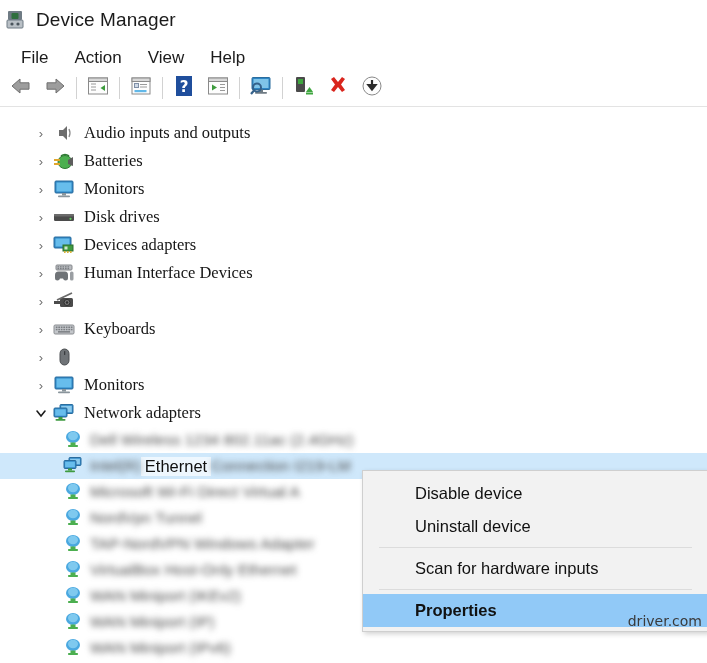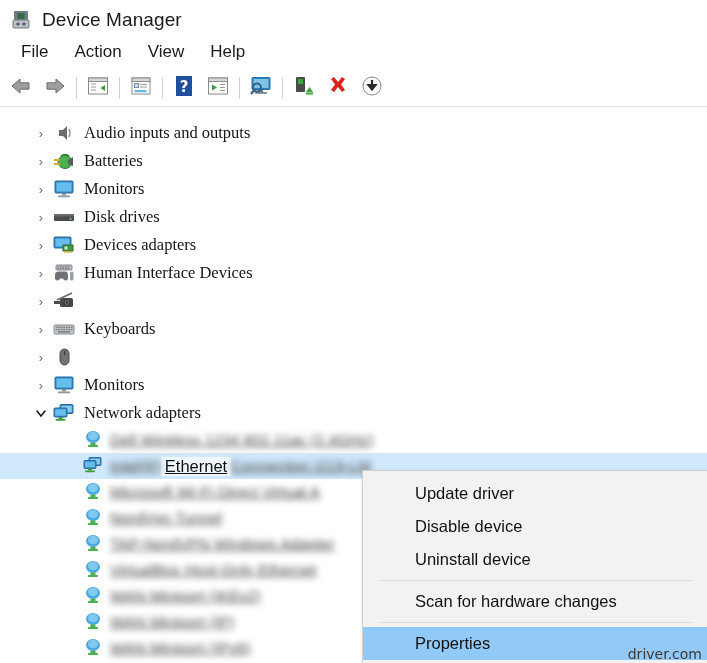--- a/index.html
+++ b/index.html
@@ -10,28 +10,28 @@
     color:#111;
     overflow:hidden;
     position:relative;
     -webkit-font-smoothing:antialiased;
   }
   .app{position:absolute;inset:0;background:#fff;}
 
   
   .titlebar{
     height:40px;display:flex;align-items:center;gap:10px;
-    padding-left:10px;background:#fff;
+    padding-left:4px;background:#fff;
   }
   .title-icon{width:22px;height:22px;position:relative;flex:none;}
   .title-text{font-size:19px;color:#1b1b1b;letter-spacing:.1px;}
 
   
   .menubar{
-    height:30px;display:flex;align-items:flex-start;gap:0;
+    height:30px;display:flex;align-items:flex-end;gap:0;
     padding-left:8px;background:#fff;
   }
   .menu-item{
     font-size:17px;color:#1b1b1b;padding:2px 13px;cursor:default;
   }
 
   
   .toolbar{
     height:36px;display:flex;align-items:center;gap:0;
     padding-left:4px;background:#fff;position:relative;
@@ -68,21 +68,21 @@
   }
   .chev{
     width:22px;flex:none;display:flex;align-items:center;justify-content:center;
     color:#707070;font-size:13px;
   }
   .chev.open{color:#1b1b1b;}
   .ico{width:24px;height:20px;flex:none;position:relative;margin-right:8px;}
   .lbl{line-height:1;font-family:Liberation Serif, serif;}
 
   
-  .row.child{padding-left:82px;height:26px;text-decoration:underline;}
+  .row.child{padding-left:62px;height:26px;}
   .row.child .ico{width:22px;margin-right:6px;}
 
   .blur-txt{
     filter:blur(3.2px);color:#4a4a4a;font-size:15.5px;
     user-select:none;
   }
   .row.selected{
     background:#cfe8fb;
   }
   .sel-wrap{display:flex;align-items:center;}
@@ -94,21 +94,21 @@
   .ctx{
     position:absolute;left:362px;top:470px;width:345px;
     background:#f2f2f2;border:1px solid #cfcfcf;
     box-shadow:2px 2px 5px rgba(0,0,0,.18);
     padding:6px 0 4px 0;
   }
   .ctx-item{
     height:33px;display:flex;align-items:center;
     padding-left:52px;font-size:16.5px;color:#111;cursor:default;
   }
-  .ctx-item.bold{font-weight:normal;}
+  .ctx-item.bold{font-weight:bold;}
   .ctx-item.hl{background:#91c9f7;}
   .ctx-sep{height:1px;background:#dcdcdc;margin:4px 16px 4px 16px;}
   .ctx-wm{
     position:absolute;right:6px;bottom:2px;
     font-size:14px;color:#3a3a3a;
     font-family:"DejaVu Sans",sans-serif;
     pointer-events:none;
   }
 </style>
 </head>
@@ -557,23 +557,22 @@
           <rect x="8.5" y="12.5" width="5" height="2.5" fill="#4caf50"></rect>
           <rect x="6" y="15" width="10" height="2" rx=".8" fill="#4caf50"></rect>
         </svg>
       </span>
       <span class="blur-txt">WAN Miniport (IPv6)</span>
     </div>
 
   </div>
 
   <div class="ctx">
-    <div class="ctx-item">Update driver</div>
     <div class="ctx-item">Disable device</div>
     <div class="ctx-item">Uninstall device</div>
     <div class="ctx-sep"></div>
-    <div class="ctx-item">Scan for hardware changes</div>
+    <div class="ctx-item">Scan for hardware inputs</div>
     <div class="ctx-sep"></div>
     <div class="ctx-item bold hl">Properties</div>
     <div class="ctx-wm">driver.com</div>
   </div>
 
 </div>
 
 </body></html>

